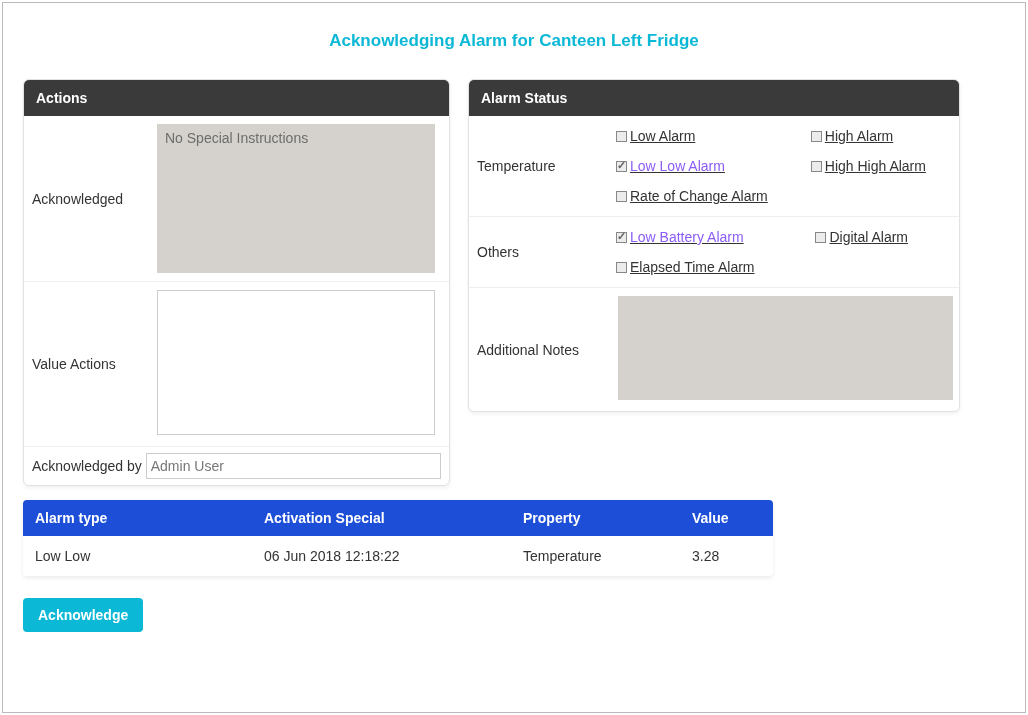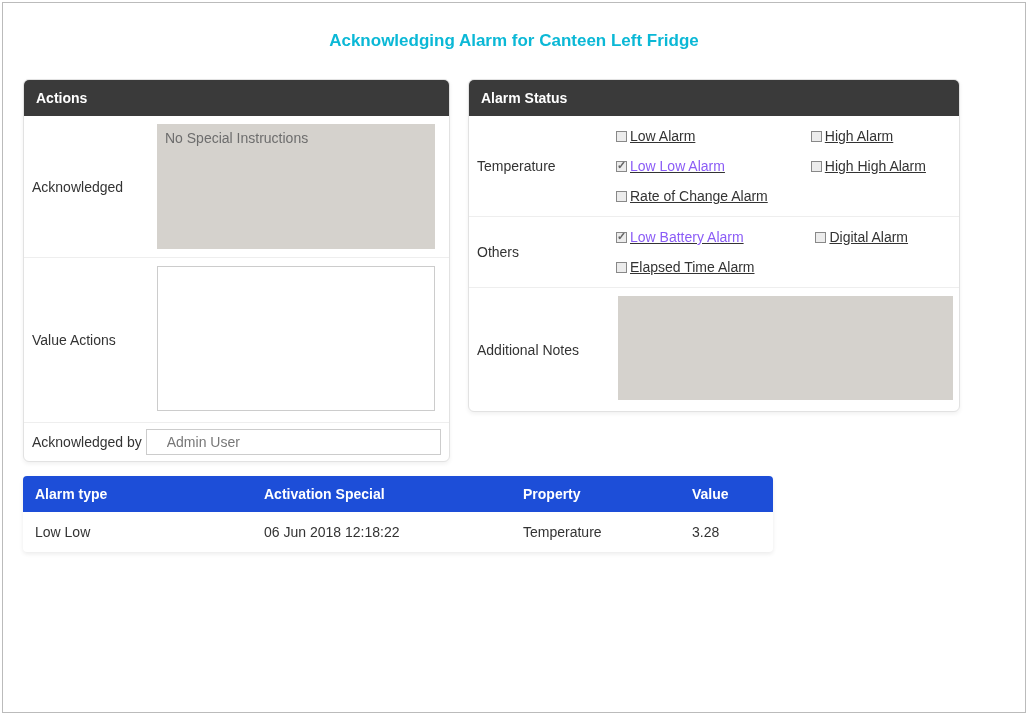--- a/index.html
+++ b/index.html
@@ -70,21 +70,21 @@
       display: flex;
       align-items: center;
     }
     .row-content {
       flex: 1;
       padding: 8px 8px 8px 2px;
     }
     .instr-box {
       background: #d5d2cd;
       width: 278px;
-      height: 125px;
+      height: 149px;
       padding: 6px 8px;
       box-sizing: border-box;
       color: #6d6d6d;
       font-size: 14px;
     }
     .textarea-box {
       border: 1px solid #ccc;
       width: 278px;
       height: 145px;
       box-sizing: border-box;
@@ -100,21 +100,21 @@
       gap: 4px;
     }
     .ack-row label {
       font-size: 14px;
       color: #333;
     }
     .ack-input {
       border: 1px solid #ccc;
       height: 22px;
       flex: 1;
-      padding: 1px 20px;
+      padding: 1px 4px;
       font-size: 14px;
       color: #777;
       background: #fff;
     }
     
     .status-content {
       display: flex;
       flex-direction: column;
     }
     .status-row {
@@ -329,14 +329,15 @@
             <tr>
               <td>Low Low</td>
               <td>06 Jun 2018 12:18:22</td>
               <td>Temperature</td>
               <td>3.28</td>
             </tr>
           </tbody>
       </table>
     </div>
 
+    <button class="ack-button">Acknowledge</button>
   </div>
 </div>
 
 </body></html>

